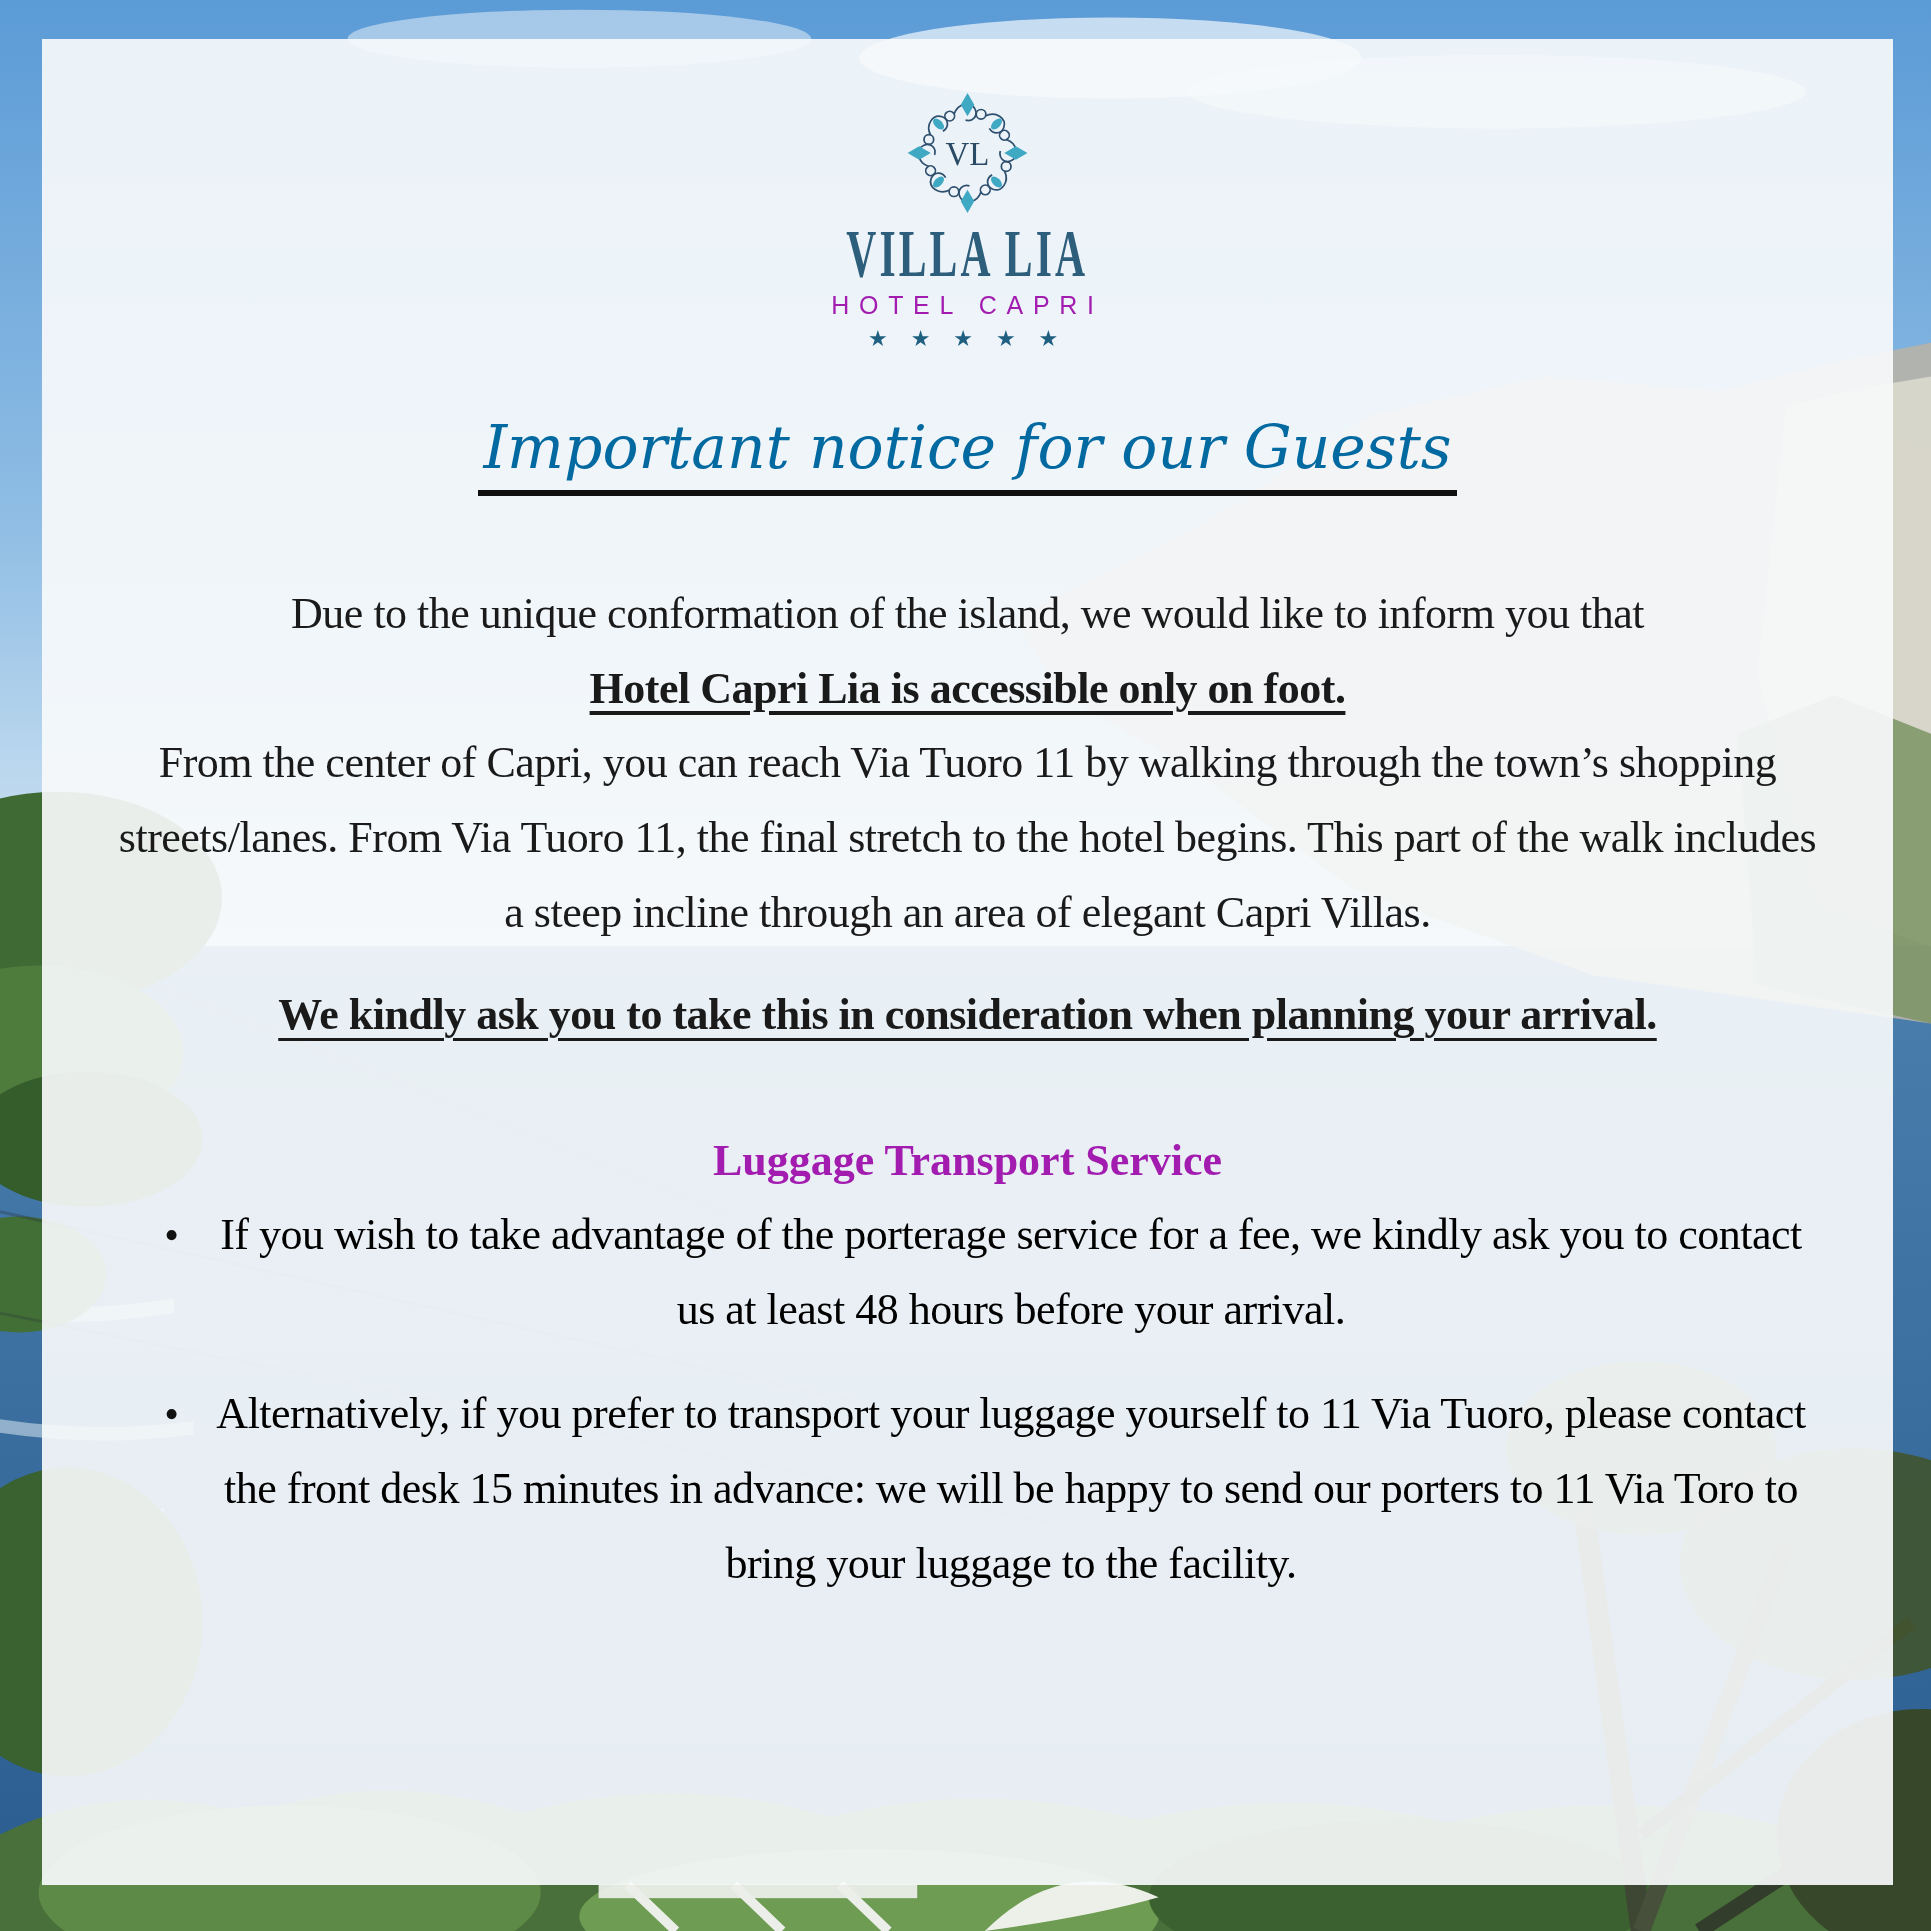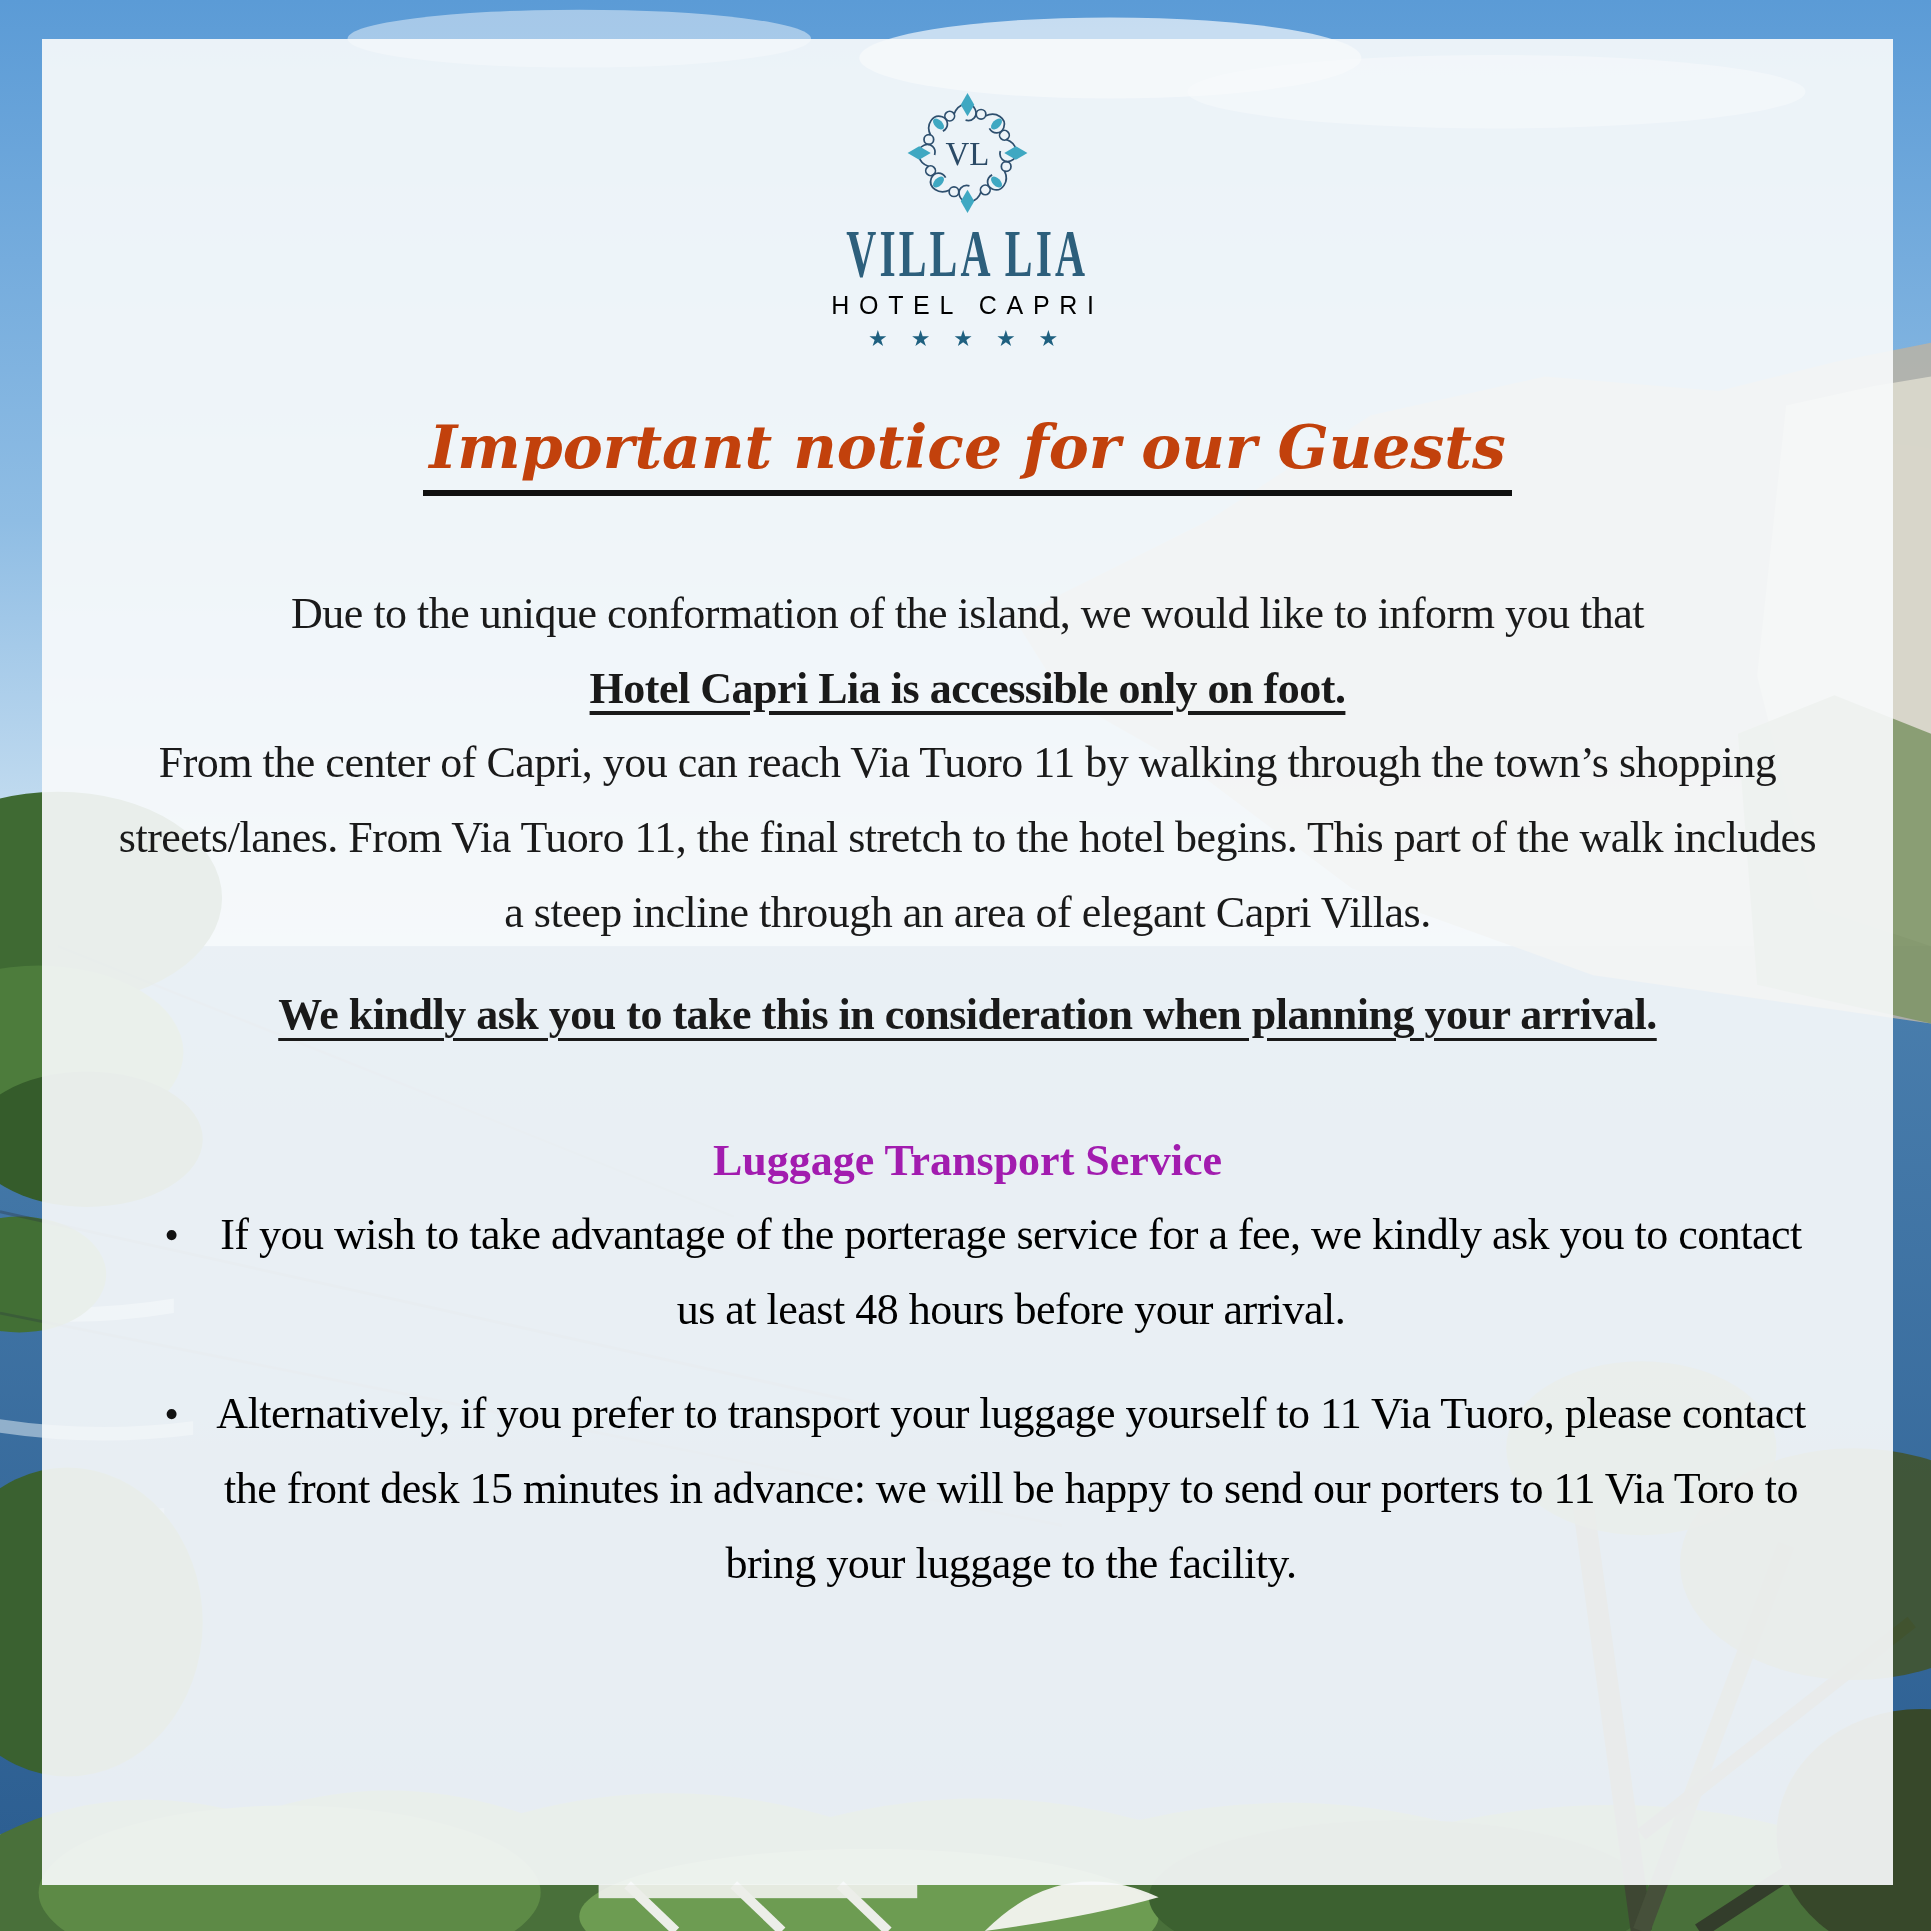--- a/index.html
+++ b/index.html
@@ -31,22 +31,22 @@
     margin-top:9.7px;font-size:25px;letter-spacing:9.7px;font-weight:400;
     font-family:"Liberation Sans", sans-serif;
   }
   .stars{margin-top:5.8px;font-size:22px;letter-spacing:8.7px;}
 
   
   .title{margin:62px 0 0 0;font-weight:700;}
   .title-inner{
     display:inline-block;font-style:italic;font-size:60px;line-height:1.1;
     border-bottom:6.8px solid #101010;padding:0 5.8px 9.7px 5.8px;
-    font-family:"DejaVu Serif", serif;font-weight:700;
-    color:#c2410c;
+    font-family:"DejaVu Serif", serif;font-weight:400;
+    color:#0369a1;
   }
 
   
   .para{
     margin:0;font-size:44px;line-height:1.7;color:#1a1a1a;
     letter-spacing:-0.5px;
   }
   .intro{margin-top:81px;}
   .emph{
     font-weight:700;text-decoration:underline;
@@ -181,21 +181,21 @@
         <path d="M-62,0 L-50,7 L-38,0 L-50,-7 Z"></path>
         <path d="M62,0 L50,7 L38,0 L50,-7 Z"></path>
         <ellipse cx="-30" cy="-30" rx="7" ry="4" transform="rotate(45 -30 -30)"></ellipse>
         <ellipse cx="30" cy="-30" rx="7" ry="4" transform="rotate(-45 30 -30)"></ellipse>
         <ellipse cx="-30" cy="30" rx="7" ry="4" transform="rotate(-45 -30 30)"></ellipse>
         <ellipse cx="30" cy="30" rx="7" ry="4" transform="rotate(45 30 30)"></ellipse>
       </g>
       <text x="0" y="12" text-anchor="middle" font-family="Liberation Serif, serif" font-size="34" fill="#2b4a66">VL</text>
     </svg>
     <div class="brand-name" style="color: rgb(45, 95, 124);">VILLA LIA</div>
-    <div class="brand-sub" style="color: #000000;">HOTEL CAPRI</div>
+    <div class="brand-sub" style="color: #a21caf;">HOTEL CAPRI</div>
     <div class="stars" style="color: rgb(31, 96, 128);">★ ★ ★ ★ ★</div>
   </header>
 
   <h1 class="title">
     <span class="title-inner">Important notice for our Guests</span>
   </h1>
 
   <p class="para intro">
     <span>Due to the unique conformation of the island, we would like to inform you that</span><br>
     <span class="emph">Hotel Capri Lia is accessible only on foot.</span><br>

